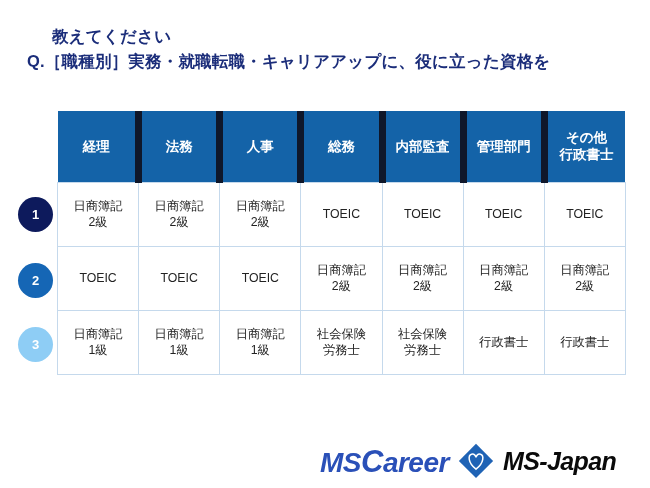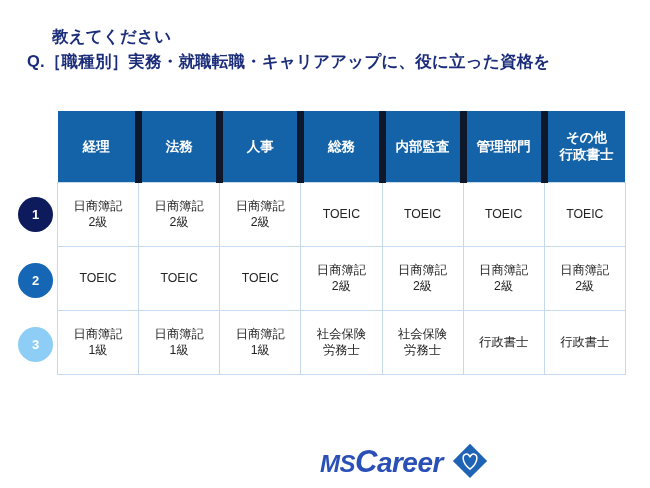--- a/index.html
+++ b/index.html
@@ -122,21 +122,21 @@
     gap: 9px;
   }
   .logo-mscareer {
     color: #2A50B8;
     font-weight: bold;
     font-style: italic;
     letter-spacing: -0.5px;
     white-space: nowrap;
     line-height: 1;
   }
-  .logo-ms   { font-size: 24px; }
+  .logo-ms   { font-size: 28px; }
   .logo-c    { font-size: 31px; }
   .logo-rest { font-size: 28px; }
 
   .logo-emblem {
     width: 36px;
     height: 36px;
     position: relative;
     flex: 0 0 auto;
   }
   .logo-emblem svg { display: block; }
@@ -291,13 +291,14 @@
 <div class="logo-row">
   <div class="logo-mscareer"><span class="logo-ms">MS</span><span class="logo-c">C</span><span class="logo-rest">areer</span></div>
 
   <div class="logo-emblem">
     <svg width="36" height="36" viewBox="0 0 36 36" aria-hidden="true">
       <rect x="18" y="0.8" width="24.2" height="24.2" transform="rotate(45 18 0.8)" fill="#1F63B5"></rect>
       <path d="M18 26.2 C 9.6 19.6, 10.0 12.2, 13.6 11.2 C 16.2 10.5, 17.6 12.6, 18 14.4 C 18.4 12.6, 19.8 10.5, 22.4 11.2 C 26.0 12.2, 26.4 19.6, 18 26.2 Z" fill="none" stroke="#ffffff" stroke-width="1.5"></path>
     </svg>
   </div>
 
+  <div class="logo-msjapan">MS-Japan</div>
 </div>
 
 </body></html>

